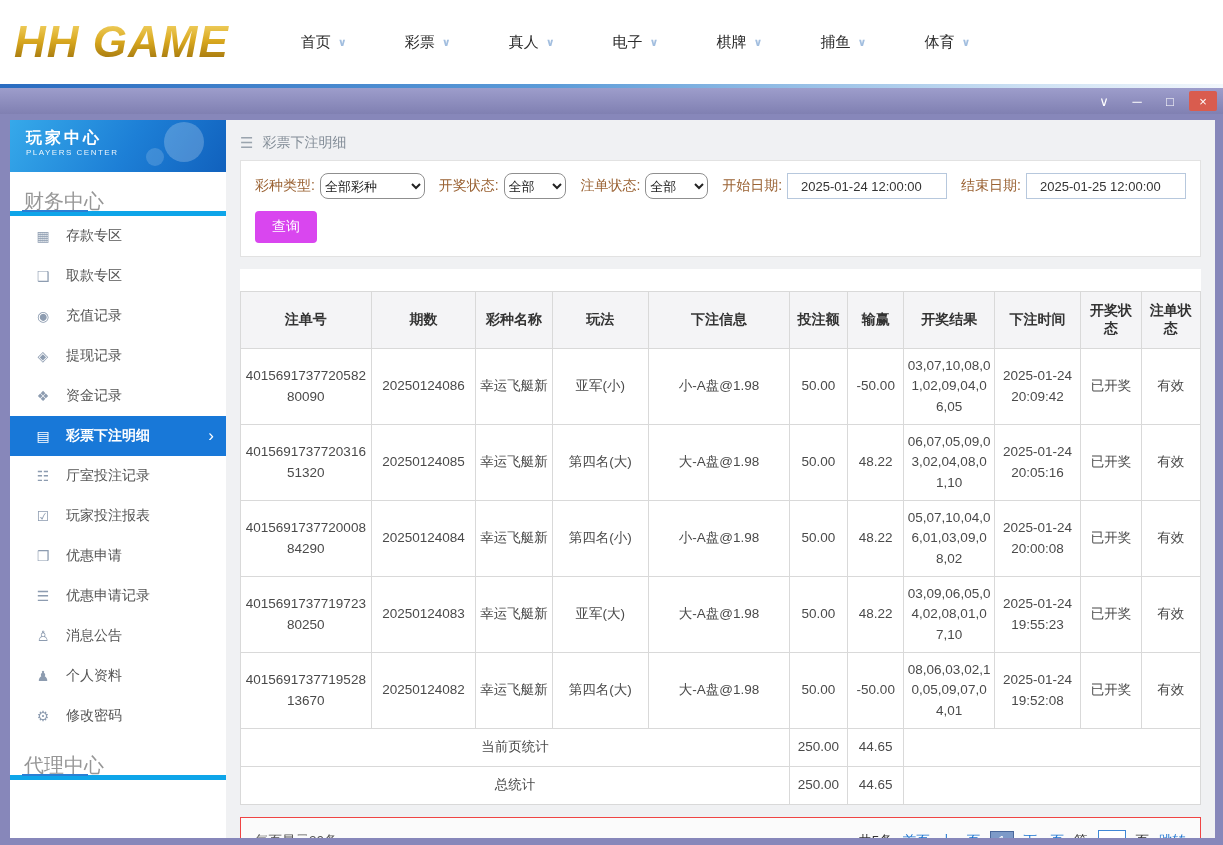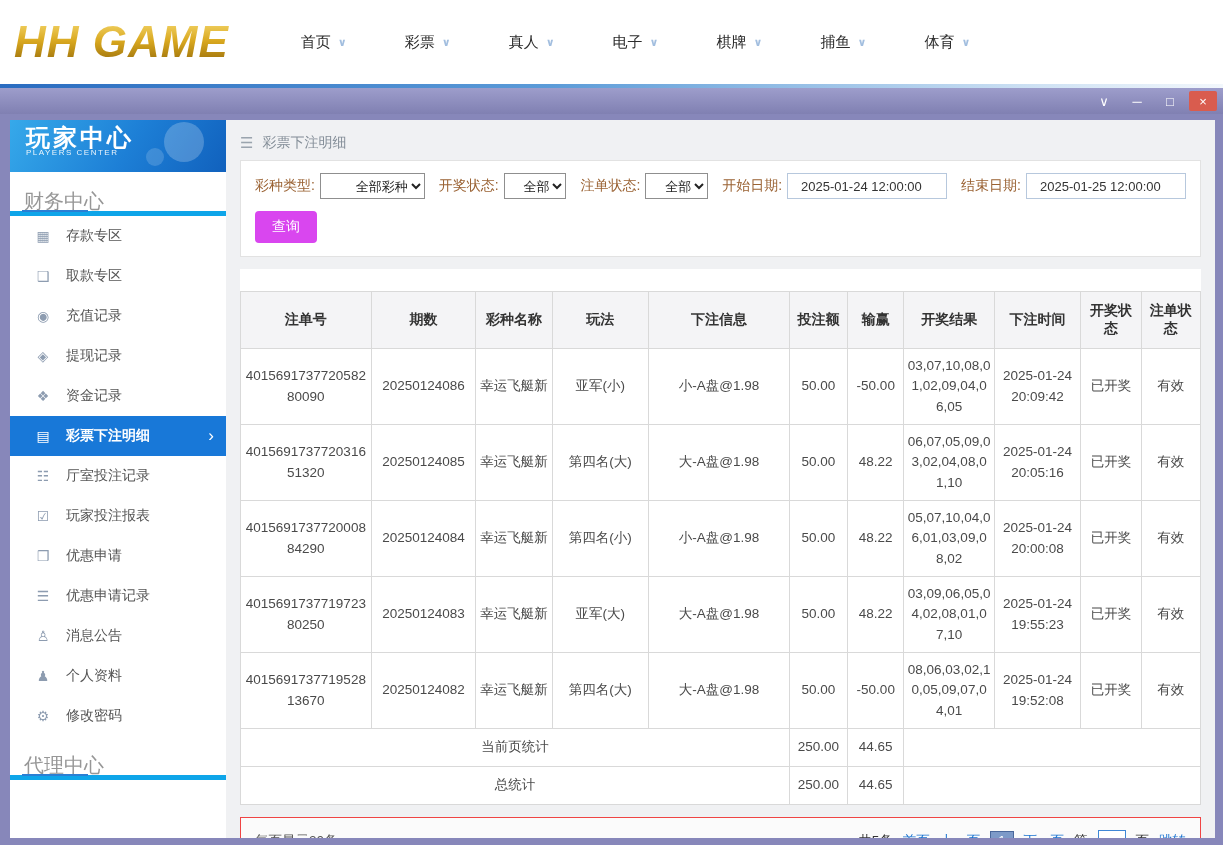--- a/index.html
+++ b/index.html
@@ -22,21 +22,21 @@
               justify-content:flex-end; padding-right:6px; gap:5px; }
   .tb-btn { width:28px; height:20px; color:#fff; display:flex; align-items:center; justify-content:center;
             font-size:13px; cursor:pointer; border-radius:2px; }
   .tb-btn.close { background:#d95c4e; }
   .window-body { flex:1; background:#8787ba; padding:6px 8px 7px 10px; display:flex; overflow:hidden; }
 
   
   .sidebar { width:216px; background:#fff; display:flex; flex-direction:column; overflow:hidden; flex:none; }
   .sidebar-header { height:52px; flex:none; background:linear-gradient(120deg,#36a9ea 0%,#1d7fd6 55%,#1161bd 100%);
                     color:#fff; padding:8px 0 0 16px; position:relative; overflow:hidden; cursor:pointer; }
-  .sidebar-header .s-title { font-size:24px; font-weight:bold; letter-spacing:3px; line-height:20px; }
+  .sidebar-header .s-title { font-size:16px; font-weight:bold; letter-spacing:3px; line-height:20px; }
   .sidebar-header .s-sub { font-size:8px; letter-spacing:1.5px; opacity:.9; }
   .bubble { position:absolute; border-radius:50%; background:rgba(255,255,255,.22); }
   .bubble.b1 { width:40px; height:40px; right:22px; top:2px; }
   .bubble.b2 { width:18px; height:18px; right:62px; top:28px; background:rgba(255,255,255,.16); }
   .section-header { height:44px; padding:16px 14px 16px; color:#979797; font-size:20px; position:relative;
                     border-bottom:5px solid #0ea5e9; flex:none; }
   .section-header::after { content:""; position:absolute; left:12px; bottom:-1px; width:66px; height:2px; background:#2a7fd4; }
   .side-item { height:40px; flex:none; display:flex; align-items:center; padding:0 12px 0 24px; font-size:14px;
                color:#555; cursor:pointer; }
   .side-item .ic { width:18px; margin-right:14px; color:#8d9cb0; font-size:14px; text-align:center; flex:none; }
@@ -46,21 +46,21 @@
 
   
   .content { flex:1; background:#f0f1f3; padding:6px 14px 0; display:flex; flex-direction:column; overflow:hidden; }
   .breadcrumb { height:34px; flex:none; display:flex; align-items:center; gap:9px; color:#848e98; font-size:14px; }
   .breadcrumb .menu-ic { font-size:15px; color:#9aa4ae; cursor:pointer; }
 
   .filter-panel { background:#fff; border:1px solid #e2e2e2; padding:12px 14px 13px; margin-bottom:12px; flex:none; }
   .filter-row { display:flex; align-items:center; font-size:14px; color:#9a6233; white-space:nowrap; }
   .filter-row label { margin-right:5px; }
   .gap { margin-left:14px; }
-  select.sel { height:26px; border:1px solid #8f8f8f; background:#fff; font-size:13px; color:#222; border-radius:0;text-align:right; }
+  select.sel { height:26px; border:1px solid #8f8f8f; background:#fff; font-size:13px; color:#222; border-radius:8px; }
   .sel-lottery { width:110px; }
   .sel-small { width:66px; }
   .date-input { height:26px; width:160px; border:1px solid #b7c8dd; padding:0 13px; font-size:13px; color:#333; }
   .search-btn { margin-top:12px; background:#d946ef; color:#fff; border:none; border-radius:4px;
                 padding:7px 17px; font-size:14px; cursor:pointer; }
 
   .table-wrap { background:#fff; margin-bottom:12px; flex:none; }
   table { width:100%; border-collapse:collapse; table-layout:fixed; font-size:13.5px; color:#4a4a4a;margin-top:22px; }
   th { background:#f4f4f6; border:1px solid #d9d9d9; padding:10px 2px; font-size:14px; color:#333; font-weight:bold; }
   td { border:1px solid #d9d9d9; text-align:center; padding:4px 3px; word-break:break-all; line-height:1.5;

